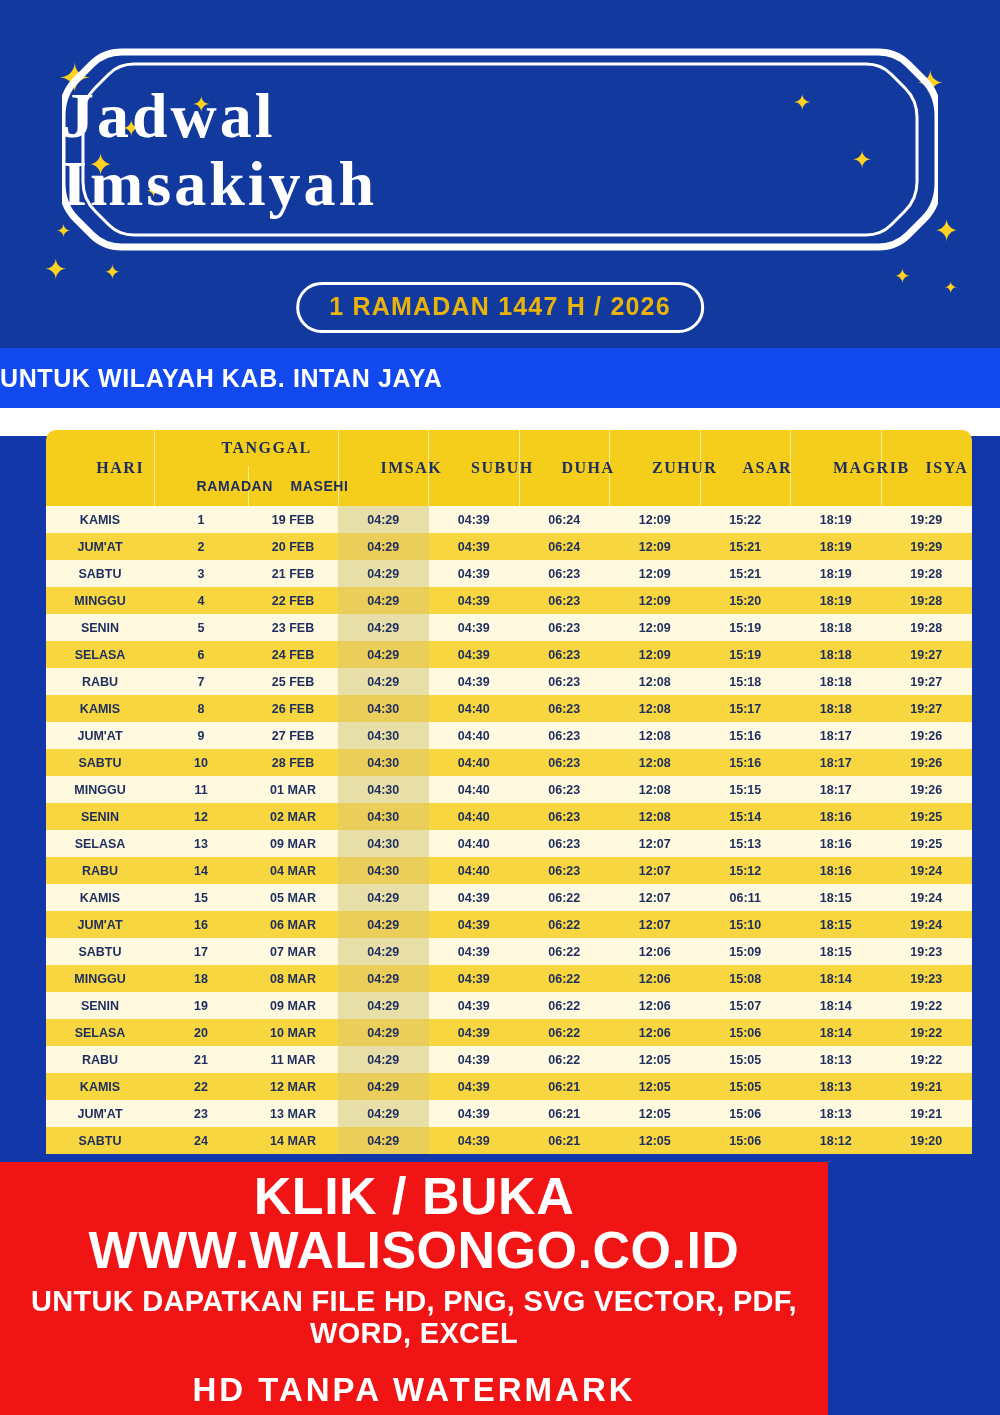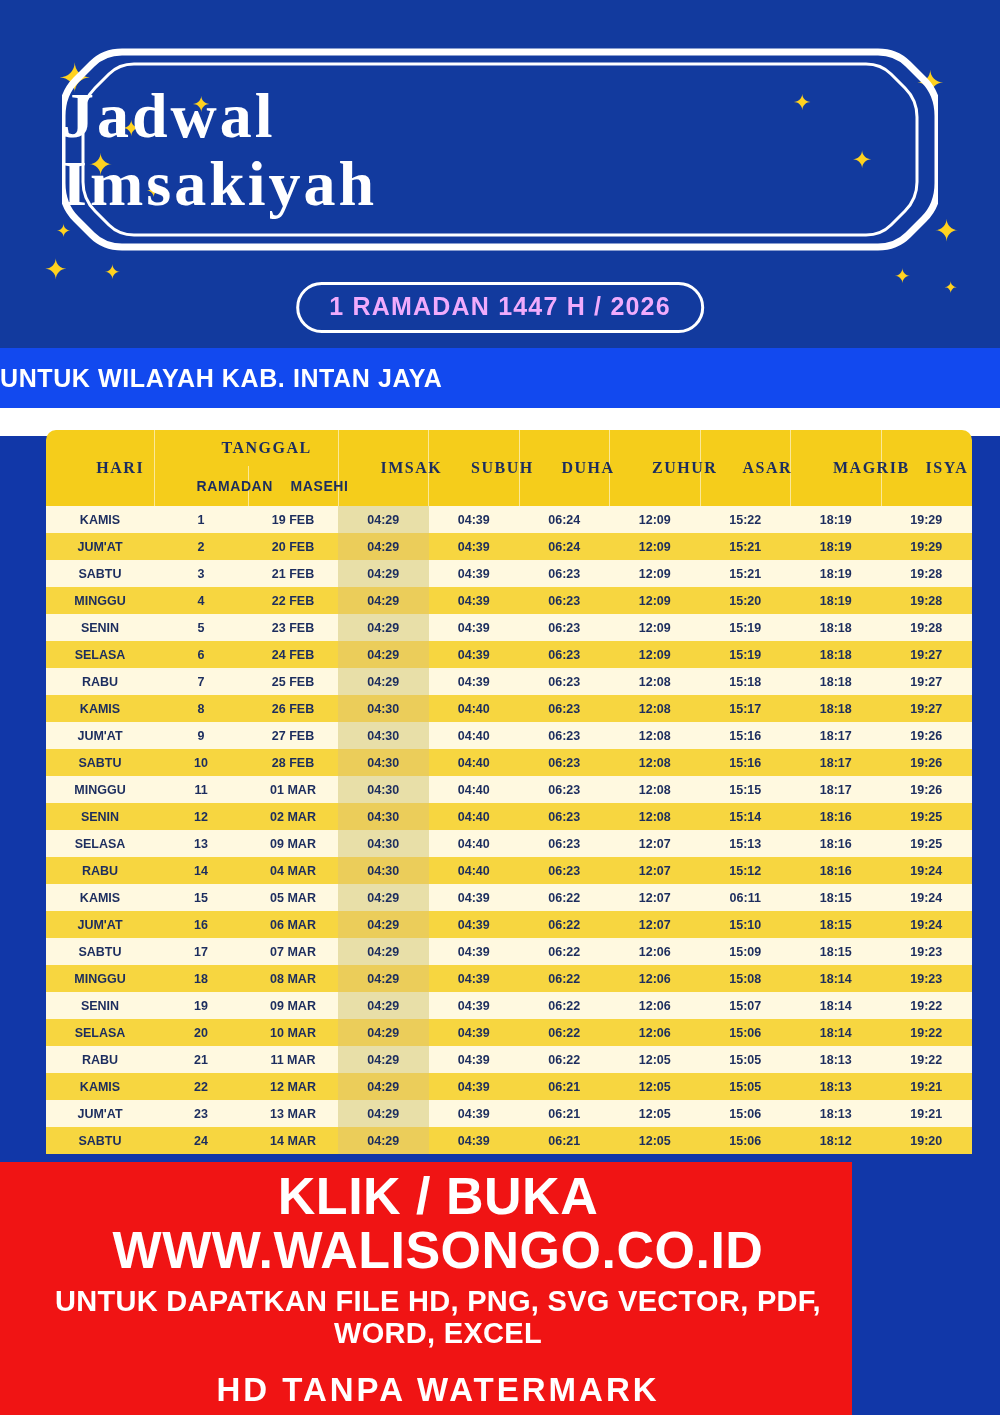--- a/index.html
+++ b/index.html
@@ -64,21 +64,21 @@
   }
 
   .ramadan-pill {
     position: absolute;
     left: 50%;
     top: 282px;
     transform: translateX(-50%);
     border: 3px solid #ffffff;
     border-radius: 26px;
     padding: 7px 30px 9px;
-    color: #f0abfc;
+    color: #eab308;
     font-size: 25px;
     font-weight: bold;
     letter-spacing: 1.2px;
     white-space: nowrap;
   }
 
   .subheader {
     width: 1000px;
     height: 60px;
     background: #1249ef;
@@ -174,21 +174,20 @@
     top: 1162px;
     width: 828px;
     height: 253px;
     background: #f01414;
     display: flex;
     flex-direction: column;
     align-items: center;
     justify-content: center;
     color: #ffffff;
     text-align: center;
-    padding-left: 24px;
   }
   .footer-line1 {
     font-size: 52px;
     font-weight: bold;
     letter-spacing: 0.5px;
     line-height: 1.05;
     margin-bottom: 8px;
   }
   .footer-line2 {
     font-size: 29px;

